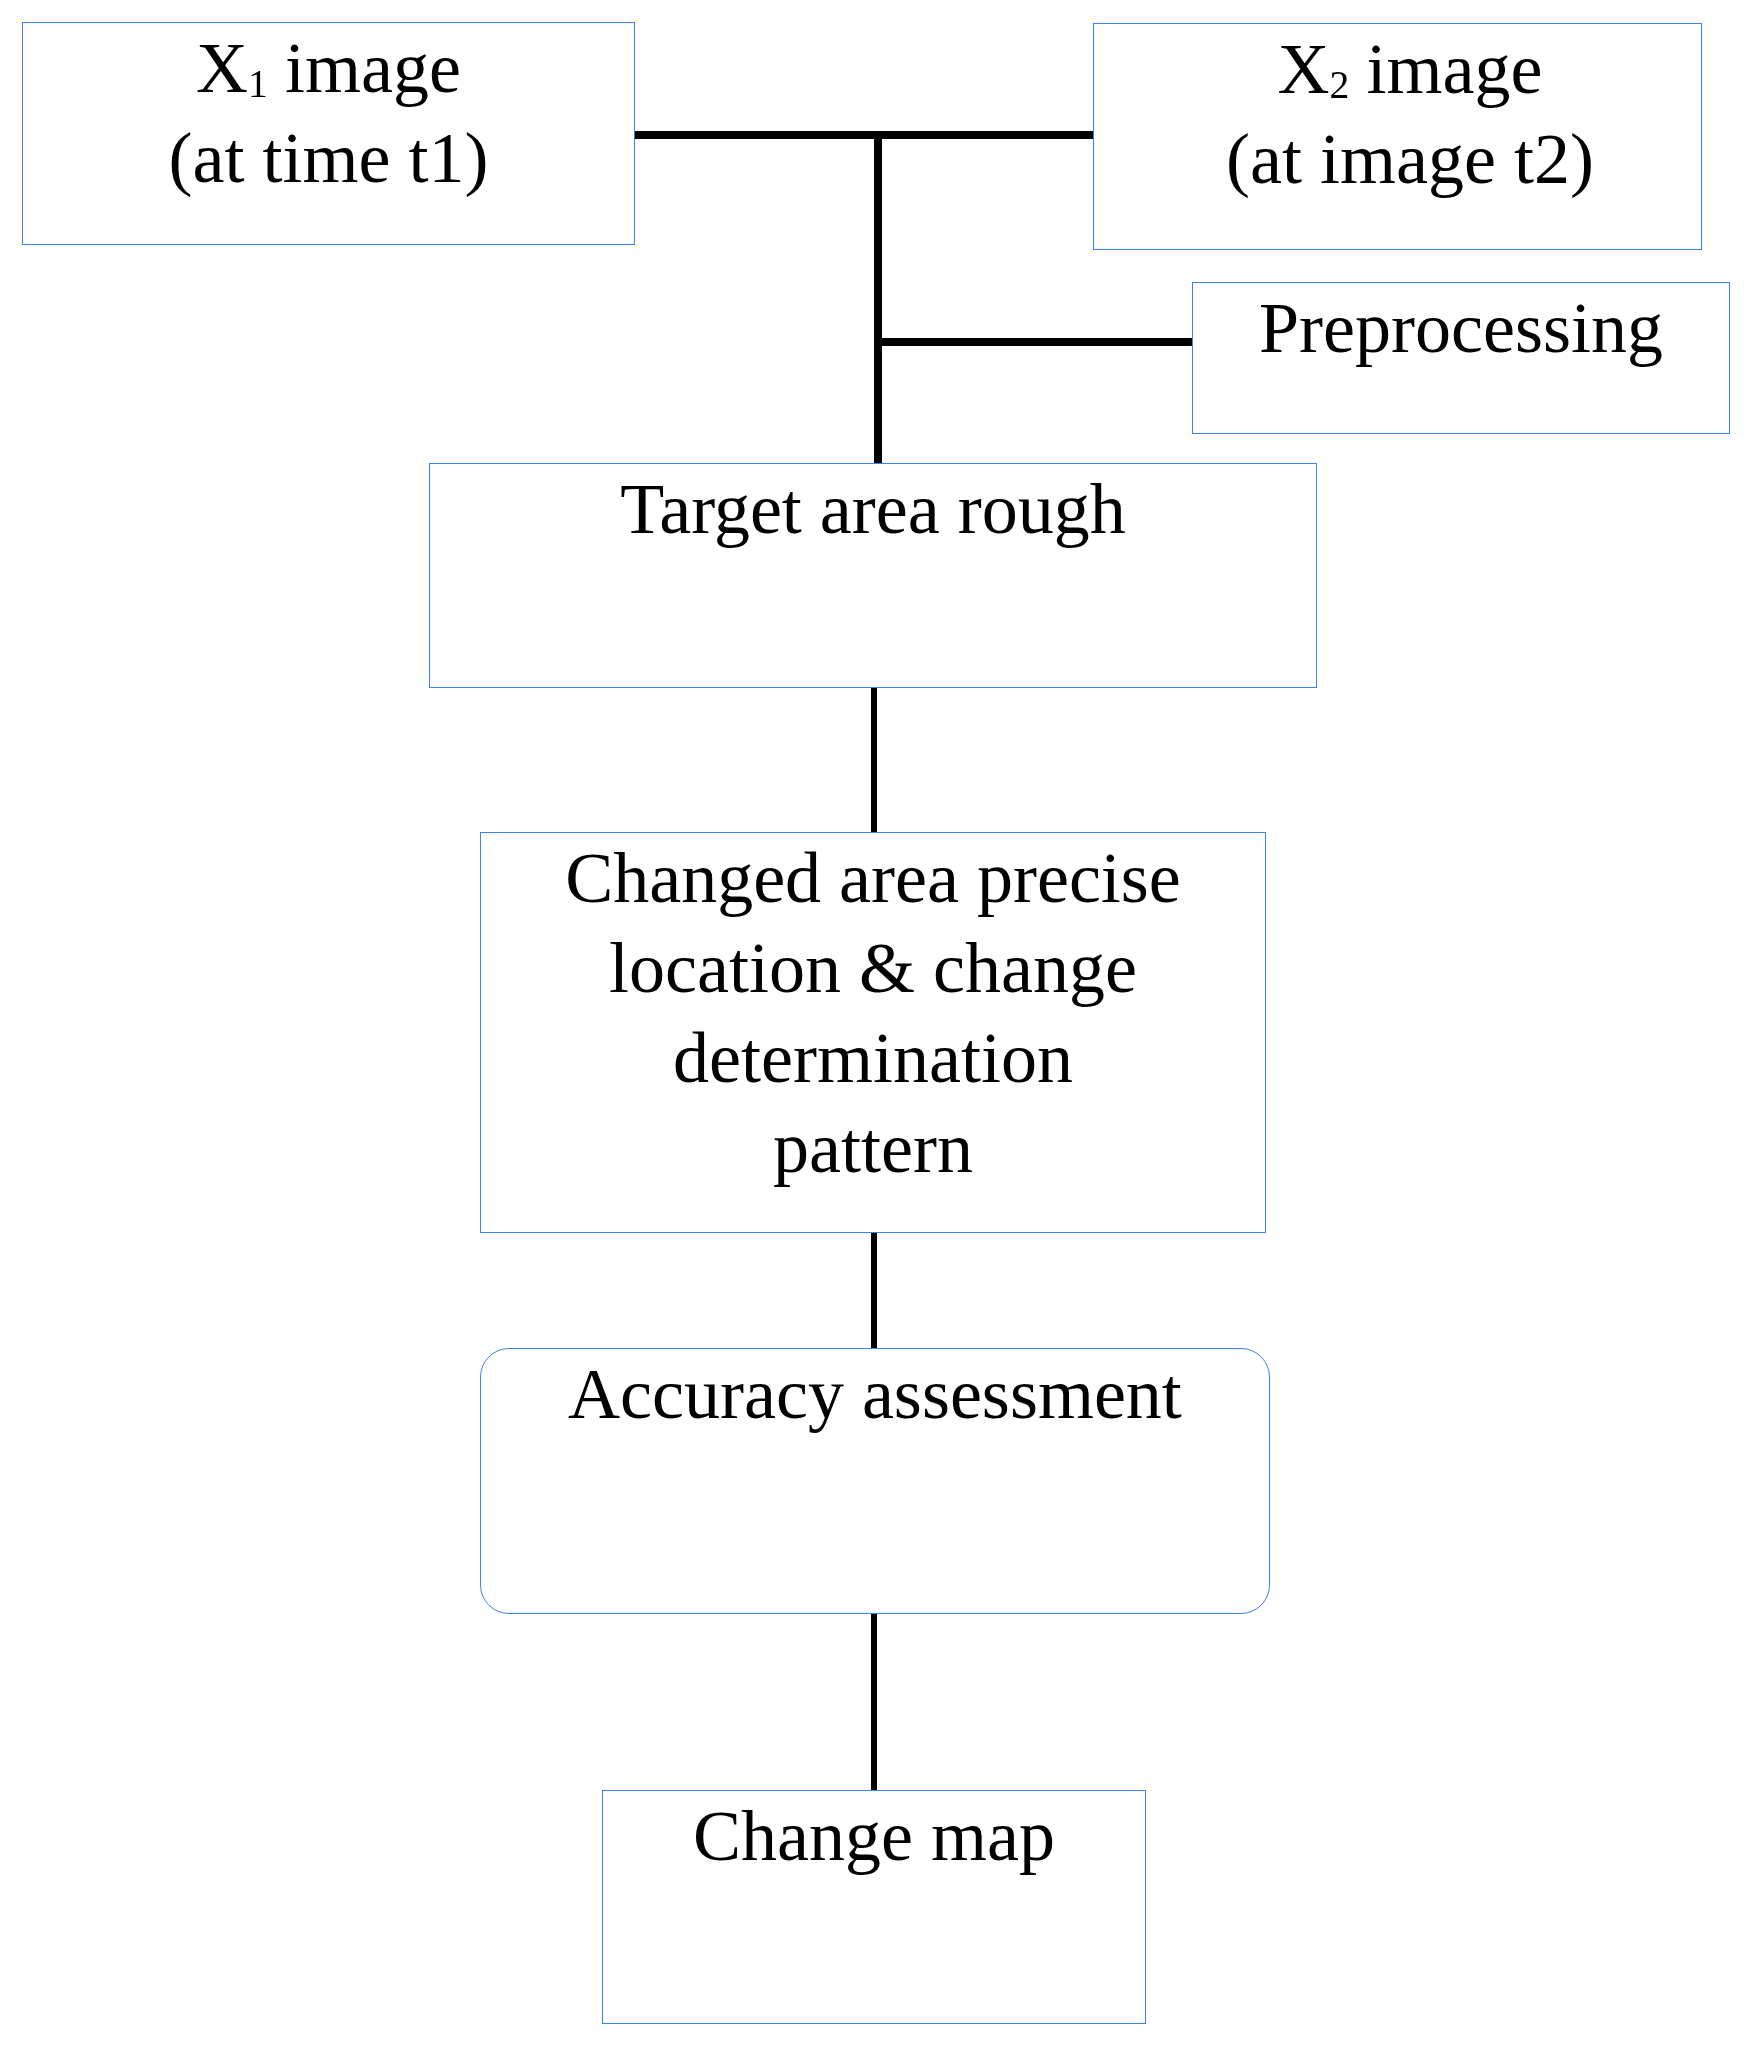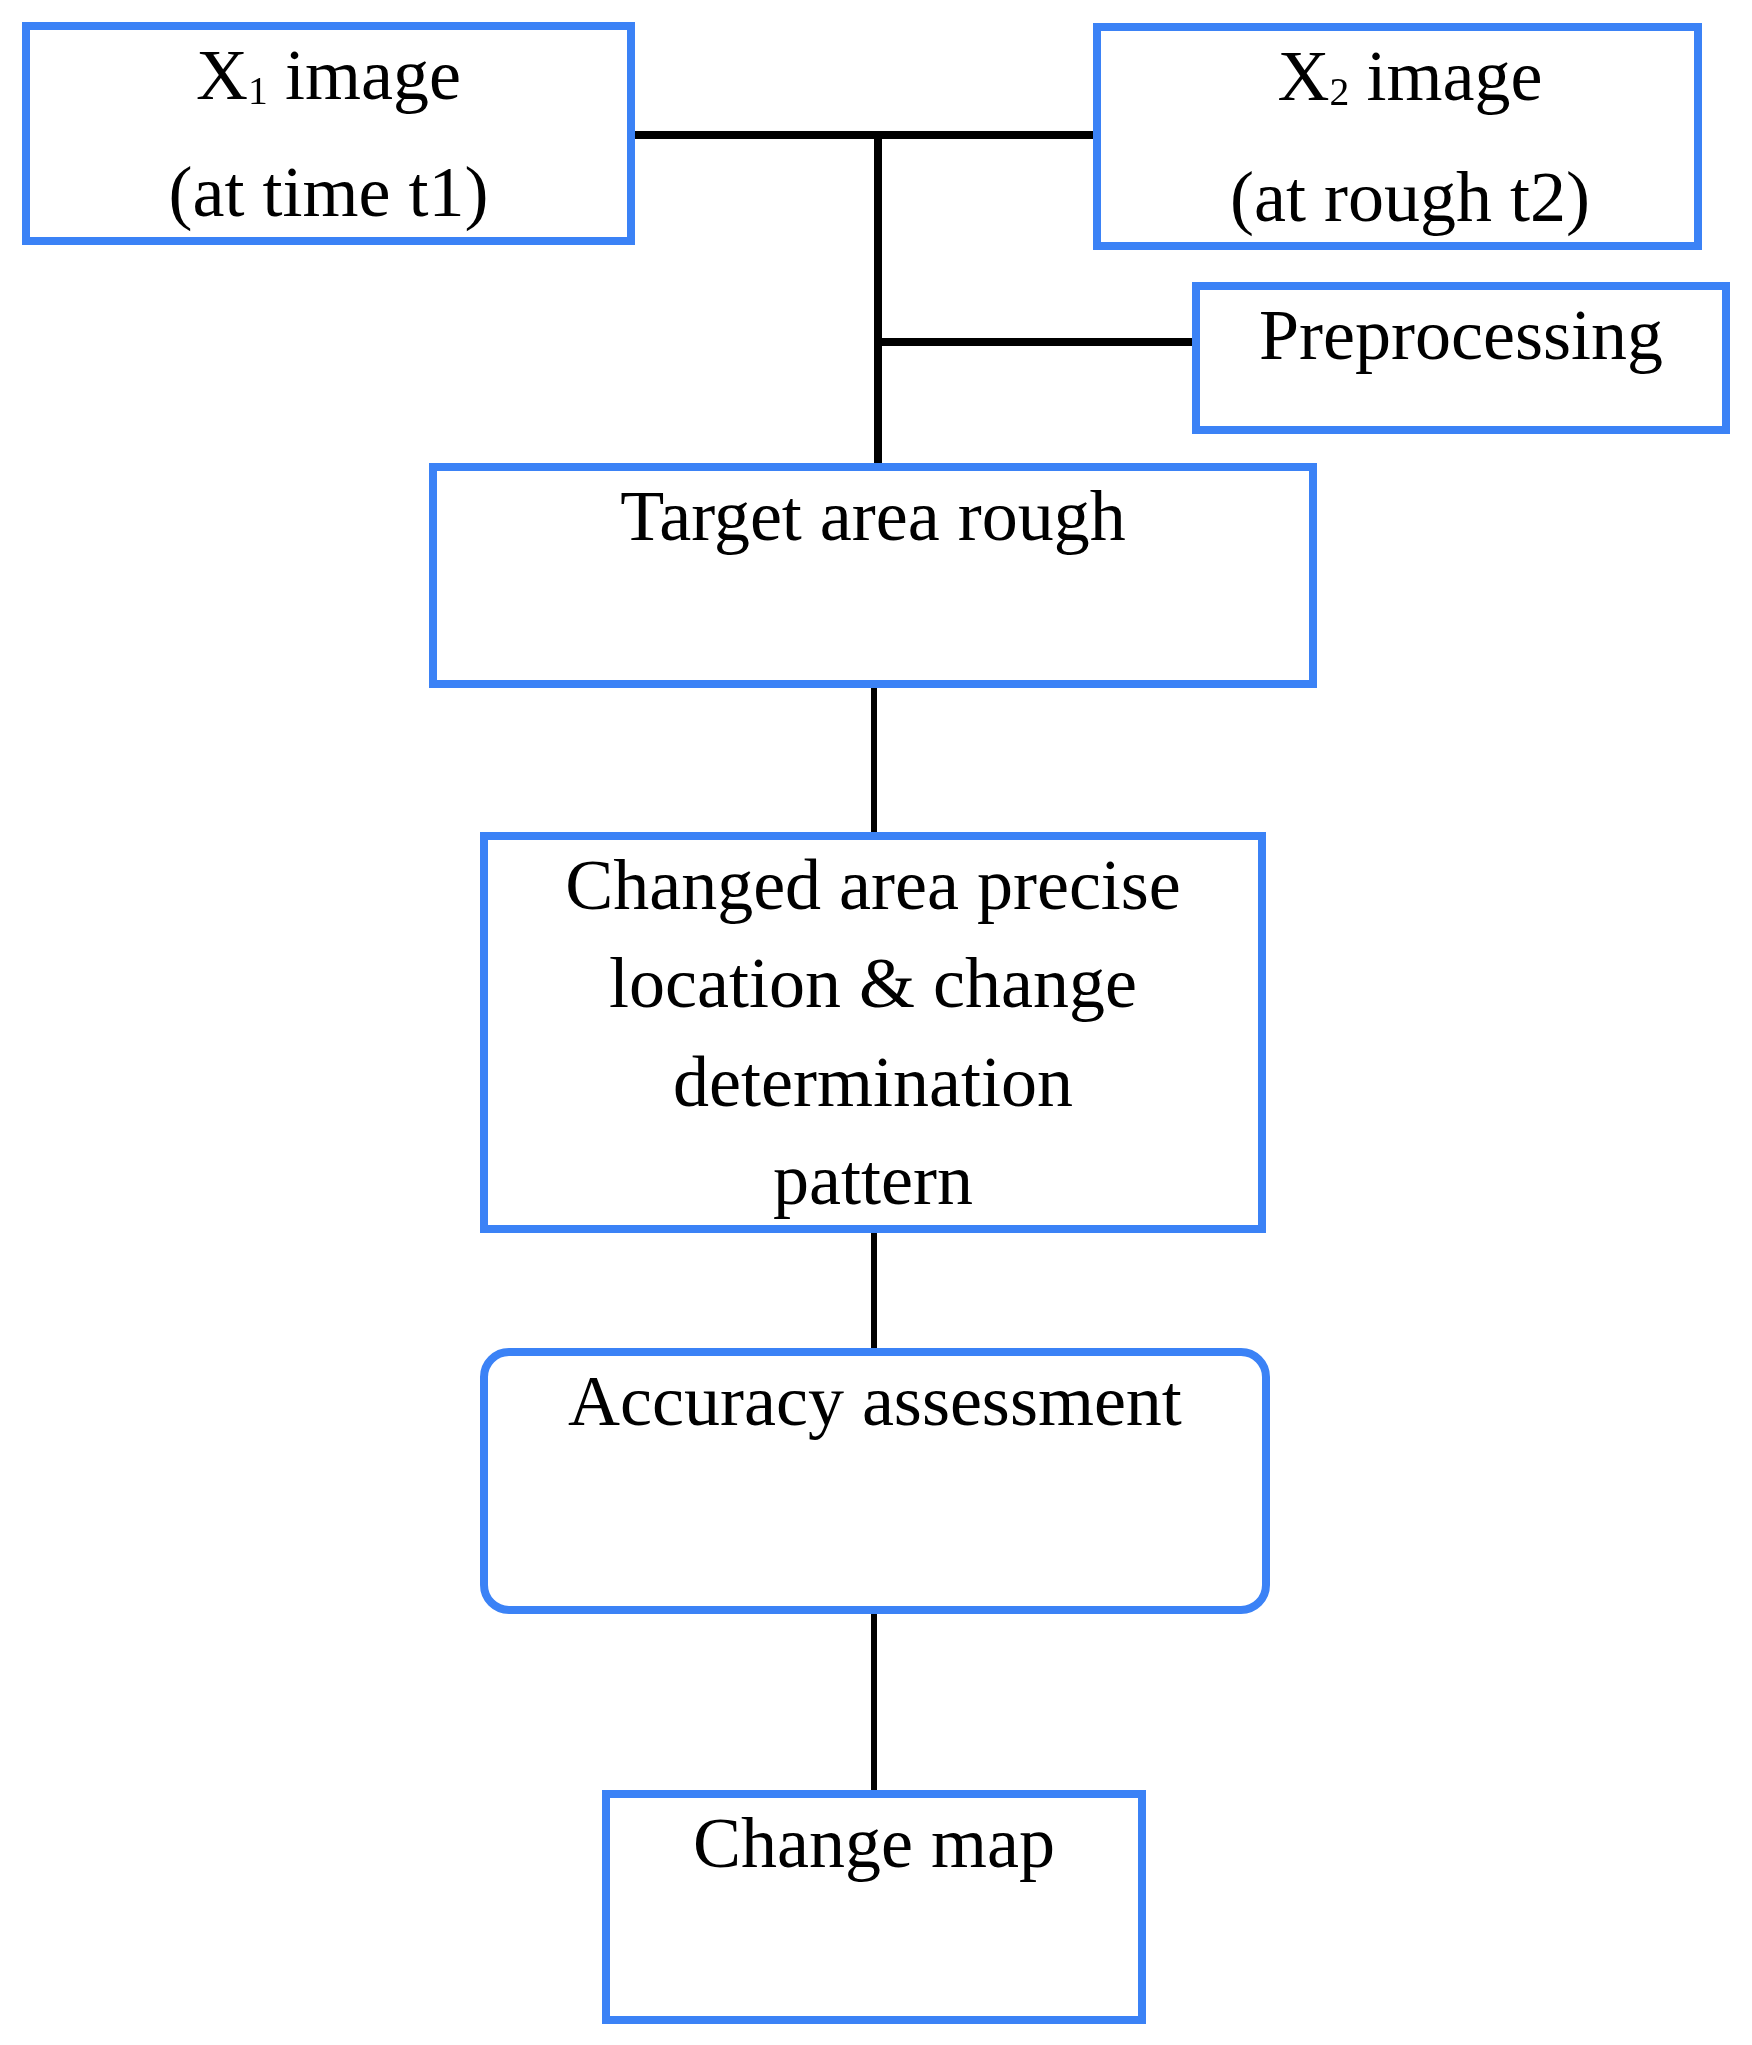--- a/index.html
+++ b/index.html
@@ -12,26 +12,26 @@
     width: 1752px;
     height: 2045px;
     background: #ffffff;
     font-family: "Liberation Serif", "DejaVu Serif", serif;
     color: #000000;
     overflow: hidden;
   }
   .node {
     position: absolute;
     box-sizing: border-box;
-    border: 8px solid #3b82f6;
+    border: 1px solid #3b82f6;
     background: #ffffff;
     display: flex;
     flex-direction: column;
     align-items: center;
-    justify-content: space-between;
+    justify-content: flex-start;
     text-align: center;
     font-size: 72px;
     line-height: 1.25;
     z-index: 2;
   }
   .nline { white-space: nowrap; }
   .subsc {
     font-size: 0.55em;
     line-height: 0;
     vertical-align: -0.12em;
@@ -70,21 +70,21 @@
   <div class="line conn-stem3"></div>
   <div class="line conn-stem4"></div>
 
   <div class="node box-x1">
     <div class="nline"><span>X</span><sub class="subsc">1</sub><span class="wgap">image</span></div>
     <div class="nline">(at time t1)</div>
   </div>
 
   <div class="node box-x2">
     <div class="nline"><span>X</span><sub class="subsc">2</sub><span class="wgap">image</span></div>
-    <div class="nline">(at rough t2)</div>
+    <div class="nline">(at image t2)</div>
   </div>
 
   <div class="node box-prep">
     <div class="nline">Preprocessing</div>
   </div>
 
   <div class="node box-target">
     <div class="nline">Target area rough</div>
   </div>
 

